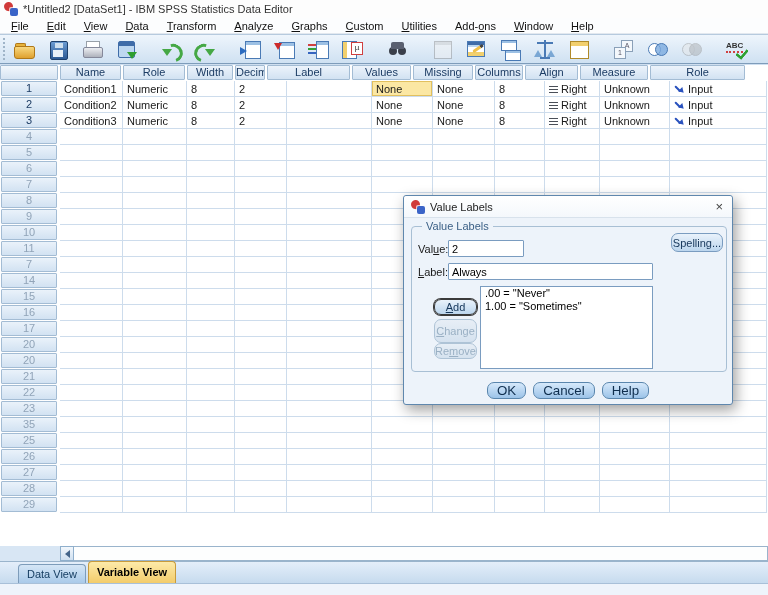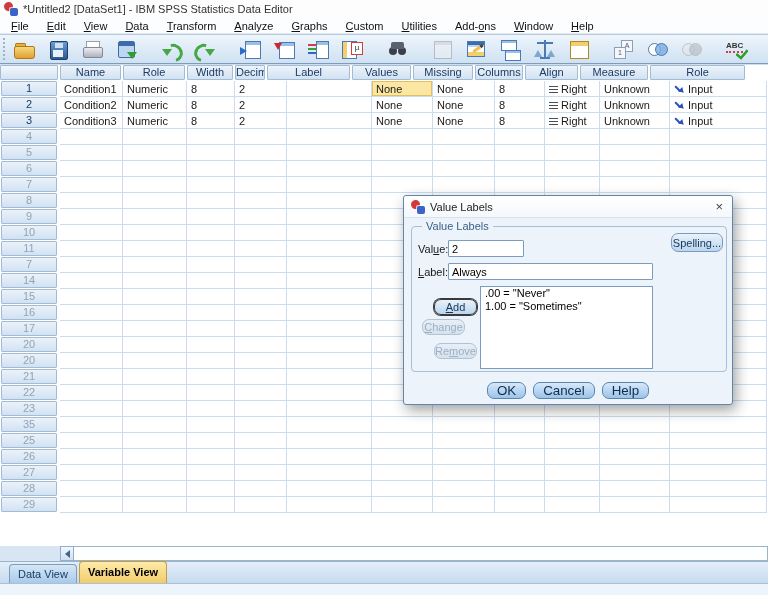--- a/index.html
+++ b/index.html
@@ -91,21 +91,21 @@
   .role-arrow{position:relative; display:inline-block; width:11px; height:10px; flex:0 0 11px;}
   .role-arrow::before{content:""; position:absolute; left:1px; top:1px; width:8px; height:2px; background:#2a52be; transform:rotate(45deg); transform-origin:left center; border-radius:1px;}
   .role-arrow::after{content:""; position:absolute; left:5px; top:5px; width:0; height:0; border:3px solid transparent; border-left:5px solid #2a52be; transform:rotate(45deg);}
   
   .hscroll{height:15px; display:flex; background:#d8e6f4; align-items:stretch;}
   .hs-corner{width:60px; background:#d8e6f4;}
   .hs-left{width:14px; background:linear-gradient(#f2f7fc,#cfe0f0); border:1px solid #8fafcc; display:flex; align-items:center; justify-content:center;}
   .hs-left::before{content:""; width:0; height:0; border:4px solid transparent; border-right:5px solid #44658a; border-left:none;}
   .hs-track{flex:1; background:#fdfefe; border:1px solid #9ab4cc; border-left:none;}
   
-  .tabbar{height:22px; background:linear-gradient(#e4eefa,#c6dbee); border-top:1px solid #9ab4cc; display:flex; align-items:flex-end; padding-left:9px;}
+  .tabbar{height:22px; background:linear-gradient(#e4eefa,#c6dbee); border-top:1px solid #9ab4cc; display:flex; align-items:flex-end; padding-left:18px;}
   .tab{height:19px; padding:0 8px; margin-right:2px; border:1px solid #7d9cba; border-bottom:none; border-radius:4px 4px 0 0;
     line-height:18px; color:#123a5e; background:linear-gradient(#d5e6f6,#a9cae9);}
   .tab.active{height:22px; line-height:20px; font-weight:bold; color:#000;
     background:linear-gradient(#fdeaa9,#f2cc6b); border-color:#c89b3c;}
   
   .statusbar{height:12px; background:#eef4fb; border-top:1px solid #a8c0d8;}
   
   .dialog{position:absolute; left:403px; top:195px; width:330px; height:210px; background:#edf3fa;
     border:1px solid #5f87ad; border-radius:3px; box-shadow:3px 5px 14px rgba(0,0,0,.38); z-index:10;}
   .dlg-title{height:22px; background:linear-gradient(#ffffff,#f4f8fc); border-bottom:1px solid #d8e2ec; border-radius:3px 3px 0 0;
@@ -705,21 +705,21 @@
     </div>
     <div class="groupbox">
       <span class="group-label">Value Labels</span>
     </div>
     <span class="dlg-label" style="left:14px; top:47px;">Val<u>u</u>e:</span>
     <input class="dlg-input" style="left: 44px; top: 44px; width: 76px;" value="2">
     <button class="dlg-btn" style="left:267px; top:37px; width:52px; height:19px;">Spelling...</button>
     <span class="dlg-label" style="left:14px; top:70px;"><u>L</u>abel:</span>
     <input class="dlg-input" style="left: 44px; top: 67px; width: 205px;" value="Always">
     <button class="dlg-btn default" style="left:30px; top:103px; width:43px; height:16px;"><u>A</u>dd</button>
-    <button class="dlg-btn disabled" style="left:18px; top:123px; width:43px; height:16px;"><u>C</u>hange</button>
+    <button class="dlg-btn disabled" style="left:30px; top:123px; width:43px; height:24px;"><u>C</u>hange</button>
     <button class="dlg-btn disabled" style="left:30px; top:147px; width:43px; height:16px;">Re<u>m</u>ove</button>
     <div class="listbox">
         <div class="list-item">.00 = "Never"</div>
         <div class="list-item">1.00 = "Sometimes"</div>
       </div>
     <div class="dlg-bottom">
       <button class="blue-btn">OK</button>
       <button class="blue-btn">Cancel</button>
       <button class="blue-btn">Help</button>
     </div>

